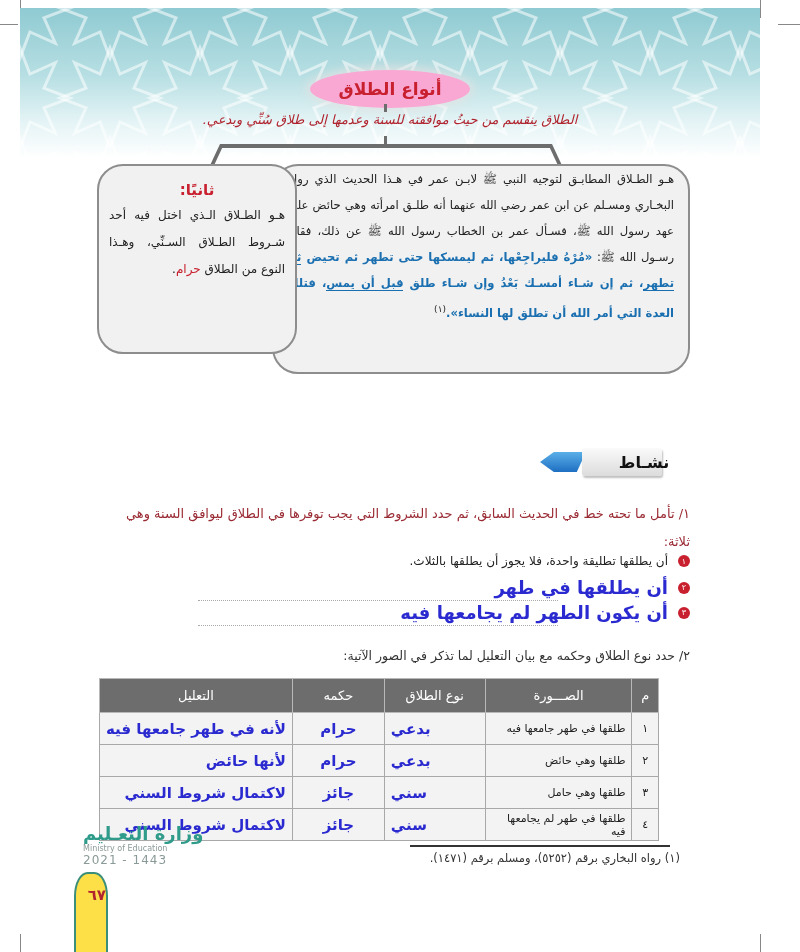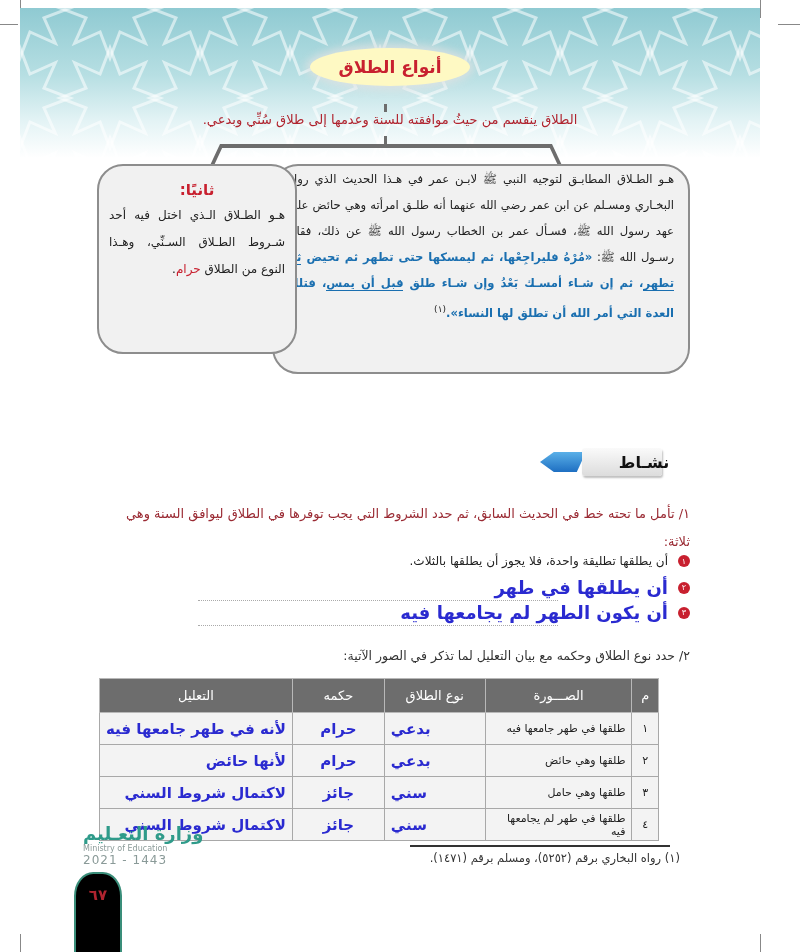--- a/index.html
+++ b/index.html
@@ -9,30 +9,30 @@
   .crop-mark { position: absolute; background: #888; }
 
   .banner {
     position: absolute; left: 20px; top: 8px; width: 740px; height: 150px;
     background: linear-gradient(180deg, #8fcad2 0%, #b7dfe3 45%, #e3f3f5 75%, #ffffff 100%);
     overflow: hidden;
   }
   .banner svg { position: absolute; left: 0; top: 0; }
 
   .title-blob {
-    position: absolute; left: 310px; top: 48px; width: 160px; height: 38px;
-    background: #fef9c3; border-radius: 50% / 50%;
+    position: absolute; left: 310px; top: 70px; width: 160px; height: 38px;
+    background: #f9a8d4; border-radius: 50% / 50%;
     display: flex; align-items: center; justify-content: center;
     box-shadow: 0 0 8px 4px rgba(226,226,226,0.8);
   }
   .title-blob span { color: #c8202f; font-weight: bold; font-size: 17px; }
 
   .intro {
     position: absolute; left: 150px; top: 112px; width: 480px; text-align: center;
-    font-size: 13px; color: #b0242f;
+    font-size: 13px; color: #b0242f; font-style: italic;
   }
 
   .tree-line { position: absolute; background: #6d6d6d; }
 
   .box {
     position: absolute; border: 2px solid #8d8d8d; border-radius: 26px;
     background: #f1f1f1;
   }
   .box-sunni { left: 272px; top: 164px; width: 418px; height: 210px; }
   .box-bidi { left: 97px; top: 164px; width: 200px; height: 190px; }
@@ -98,23 +98,23 @@
 
   .footnote-rule { position: absolute; left: 410px; top: 845px; width: 260px; height: 1.5px; background: #333; }
   .footnote { position: absolute; right: 120px; top: 851px; font-size: 11.5px; color: #333; }
 
   .ministry { position: absolute; left: 44px; top: 823px; direction: ltr; margin-left: 39px; }
   .ministry .ar { color: #2f9b8a; font-size: 18px; font-weight: bold; direction: rtl; text-align: left; }
   .ministry .en { color: #8a9a98; font-size: 8px; }
   .ministry .yr { color: #8a9a98; font-size: 12px; letter-spacing: 1px; }
 
   .page-tab {
-    position: absolute; left: 74px; top: 872px; width: 48px; height: 80px;
+    position: absolute; left: 74px; top: 872px; width: 34px; height: 80px;
     border: 2px solid #3a8e7a; border-bottom: none; border-radius: 40% 40% 0 0 / 30% 30% 0 0;
-    background: #000000; text-align: center;
+    background: #fde047; 
   }
   .page-tab span { display: block; margin-top: 12px; color: #b0242f; font-weight: bold; font-size: 15px; }
 </style>
 </head>
 <body>
 
 <div class="crop-mark" style="left:20px;top:0;width:1px;height:18px;"></div>
 <div class="crop-mark" style="left:760px;top:0;width:1px;height:18px;"></div>
 <div class="crop-mark" style="left:0;top:24px;width:18px;height:1px;"></div>
 <div class="crop-mark" style="left:778px;top:24px;width:22px;height:1px;"></div>

